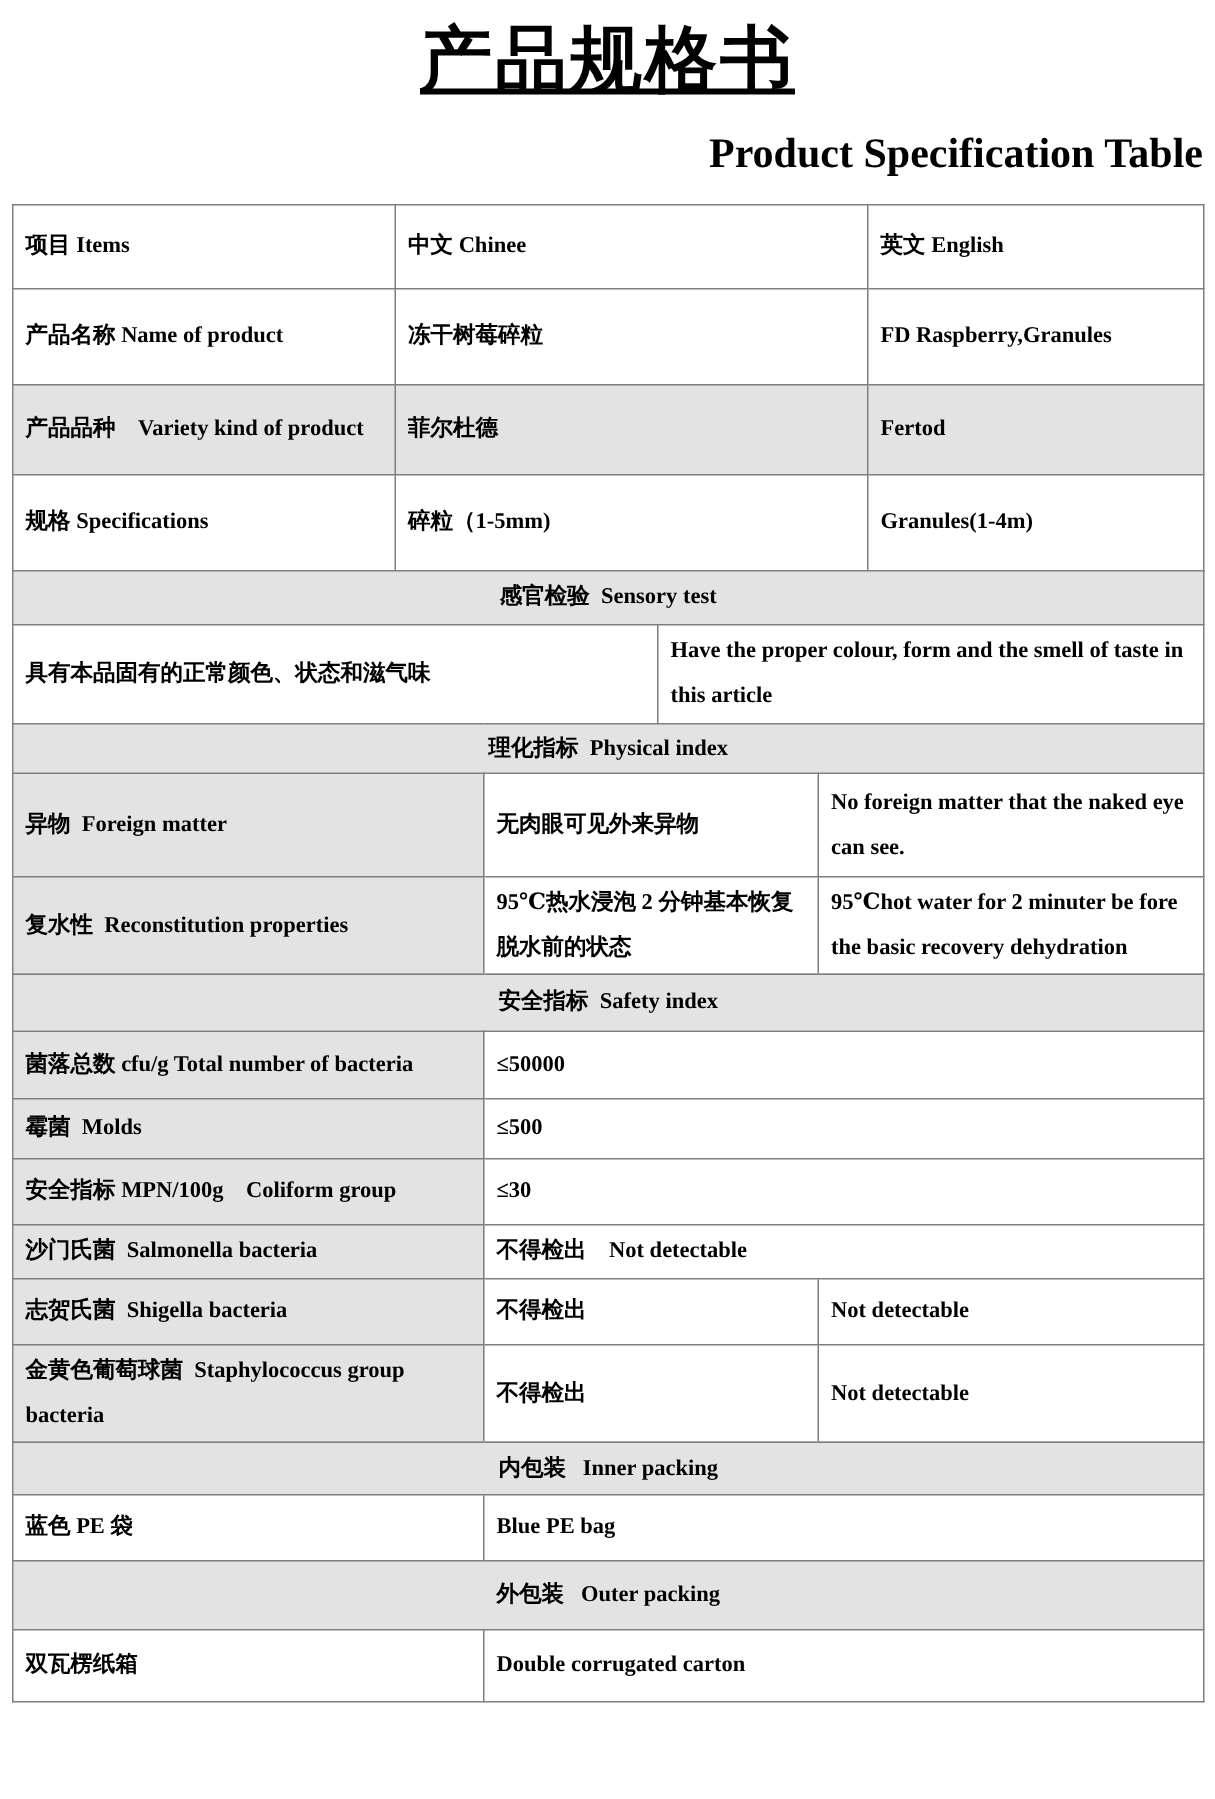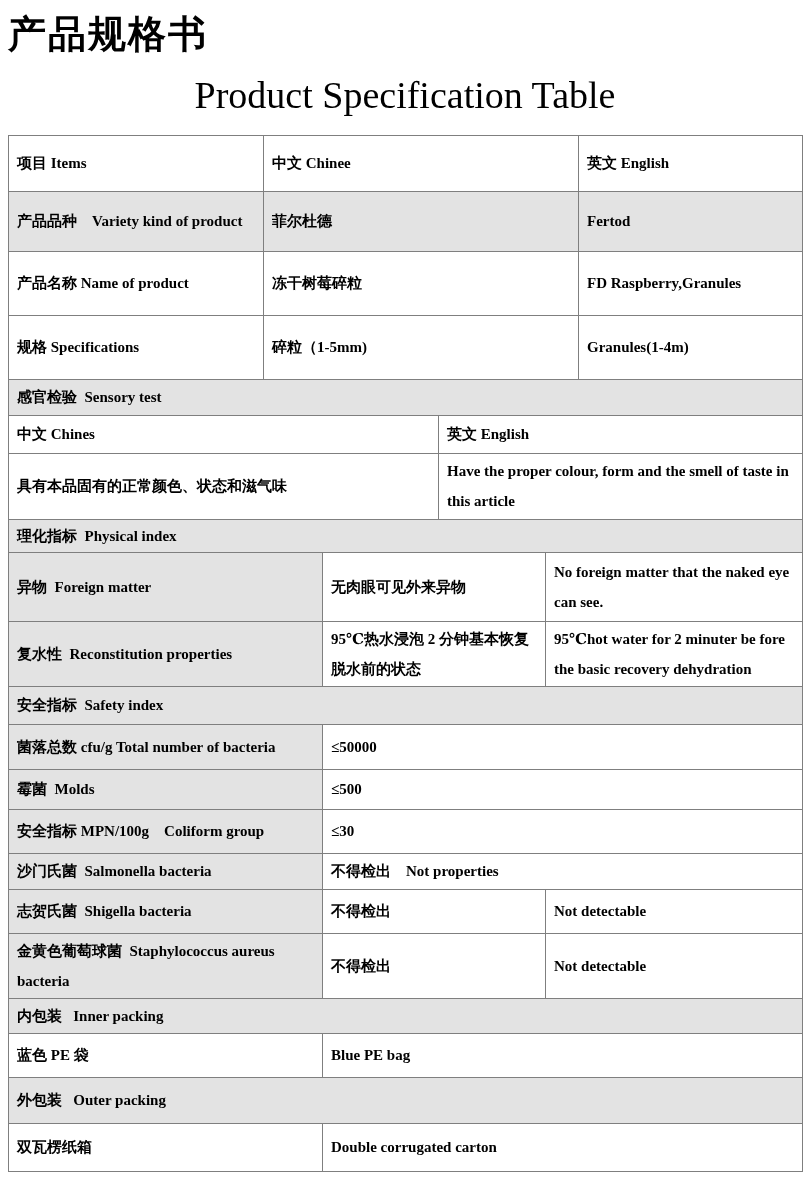--- a/index.html
+++ b/index.html
@@ -11,51 +11,53 @@
     width: 810px;
     height: 1199px;
     font-family: "Liberation Serif", "DejaVu Serif", serif;
     font-weight: bold;
     color: #000000;
     overflow: hidden;
   }
   .sheet { padding: 0 8px; }
   .title-zh {
     margin: 10px 0 0 0;
-    font-size: 38px;
+    text-align: center;
+    font-size: 48px;
     font-weight: bold;
     letter-spacing: 2px;
     line-height: 1.3;
+    text-decoration: underline;
   }
   .title-en {
     margin: 14px 0 16px 0;
-    text-align: center;
-    font-size: 38px;
-    font-weight: normal;
+    text-align: right;
+    font-size: 28px;
+    font-weight: bold;
     line-height: 1.2;
   }
   table.tbl {
     border-collapse: collapse;
     table-layout: fixed;
     width: 794px;
     margin-top: -1px;
   }
   table.tbl.first { margin-top: 0; }
   .tbl td {
     border: 1px solid #7f7f7f;
     padding: 2px 8px;
     font-size: 15px;
     font-weight: bold;
     vertical-align: middle;
     white-space: pre-wrap;
     word-wrap: break-word;
     line-height: 2.0;
   }
   .shade { background: #e3e3e3; }
-  .section-title td { line-height: 1.6; }
+  .section-title td { line-height: 1.6; text-align: center; }
 </style>
 </head>
 <body>
 
 <div class="sheet">
 
   <div class="title-zh">产品规格书</div>
   <div class="title-en">Product Specification Table</div>
 
   <table class="tbl first">
@@ -63,50 +65,46 @@
         <col style="width:255px">
         <col style="width:315px">
         <col style="width:224px">
       </colgroup>
     <tbody>
         <tr style="height:56px">
       <td>项目 Items</td>
       <td>中文 Chinee</td>
       <td>英文 English</td>
     </tr>
+    <tr style="height:64px">
+      <td>产品名称 Name of product</td>
+      <td>冻干树莓碎粒</td>
+      <td>FD Raspberry,Granules</td>
+    </tr>
     <tr style="height:60px">
       <td class="shade">产品品种　Variety kind of product</td>
       <td class="shade">菲尔杜德</td>
       <td class="shade">Fertod</td>
-    </tr>
-    <tr style="height:64px">
-      <td>产品名称 Name of product</td>
-      <td>冻干树莓碎粒</td>
-      <td>FD Raspberry,Granules</td>
     </tr>
     <tr style="height:64px">
       <td>规格 Specifications</td>
       <td>碎粒（1-5mm)</td>
       <td>Granules(1-4m)</td>
     </tr>
   </tbody>
     </table>
 
   <table class="tbl">
     <colgroup>
         <col style="width:430px">
         <col style="width:364px">
       </colgroup>
     <tbody>
         <tr class="section-title" style="height:36px">
       <td class="shade" colspan="2">感官检验  Sensory test</td>
-    </tr>
-    <tr style="height:38px">
-      <td>中文 Chines</td>
-      <td>英文 English</td>
     </tr>
     <tr style="height:66px">
       <td>具有本品固有的正常颜色、状态和滋气味</td>
       <td>Have the proper colour, form and the smell of taste in this article</td>
     </tr>
   </tbody>
     </table>
 
   <table class="tbl">
     <colgroup>
@@ -148,29 +146,29 @@
     <tr style="height:40px">
       <td class="shade">霉菌  Molds</td>
       <td colspan="2">≤500</td>
     </tr>
     <tr style="height:44px">
       <td class="shade">安全指标 MPN/100g    Coliform group</td>
       <td colspan="2">≤30</td>
     </tr>
     <tr style="height:36px">
       <td class="shade">沙门氏菌  Salmonella bacteria</td>
-      <td colspan="2">不得检出    Not properties</td>
+      <td colspan="2">不得检出    Not detectable</td>
     </tr>
     <tr style="height:44px">
       <td class="shade">志贺氏菌  Shigella bacteria</td>
       <td>不得检出</td>
       <td>Not detectable</td>
     </tr>
     <tr style="height:60px">
-      <td class="shade">金黄色葡萄球菌  Staphylococcus aureus bacteria</td>
+      <td class="shade">金黄色葡萄球菌  Staphylococcus group bacteria</td>
       <td>不得检出</td>
       <td>Not detectable</td>
     </tr>
   </tbody>
     </table>
 
   <table class="tbl">
     <colgroup>
         <col style="width:314px">
         <col style="width:223px">

